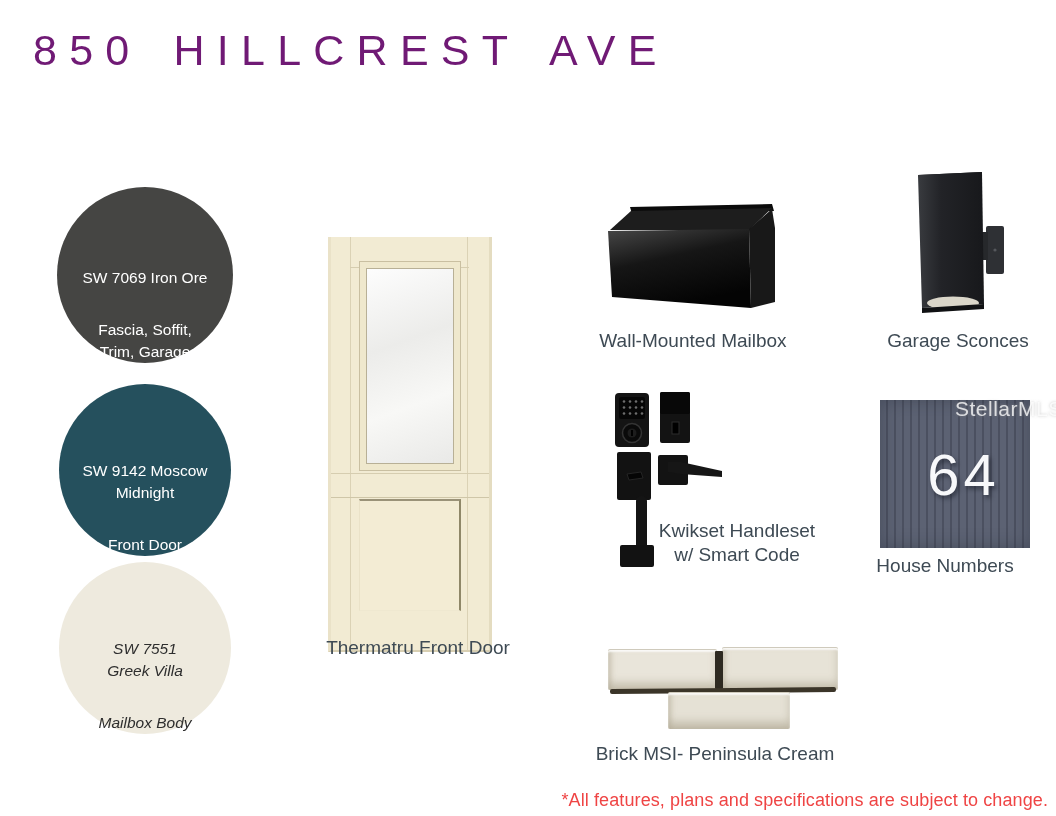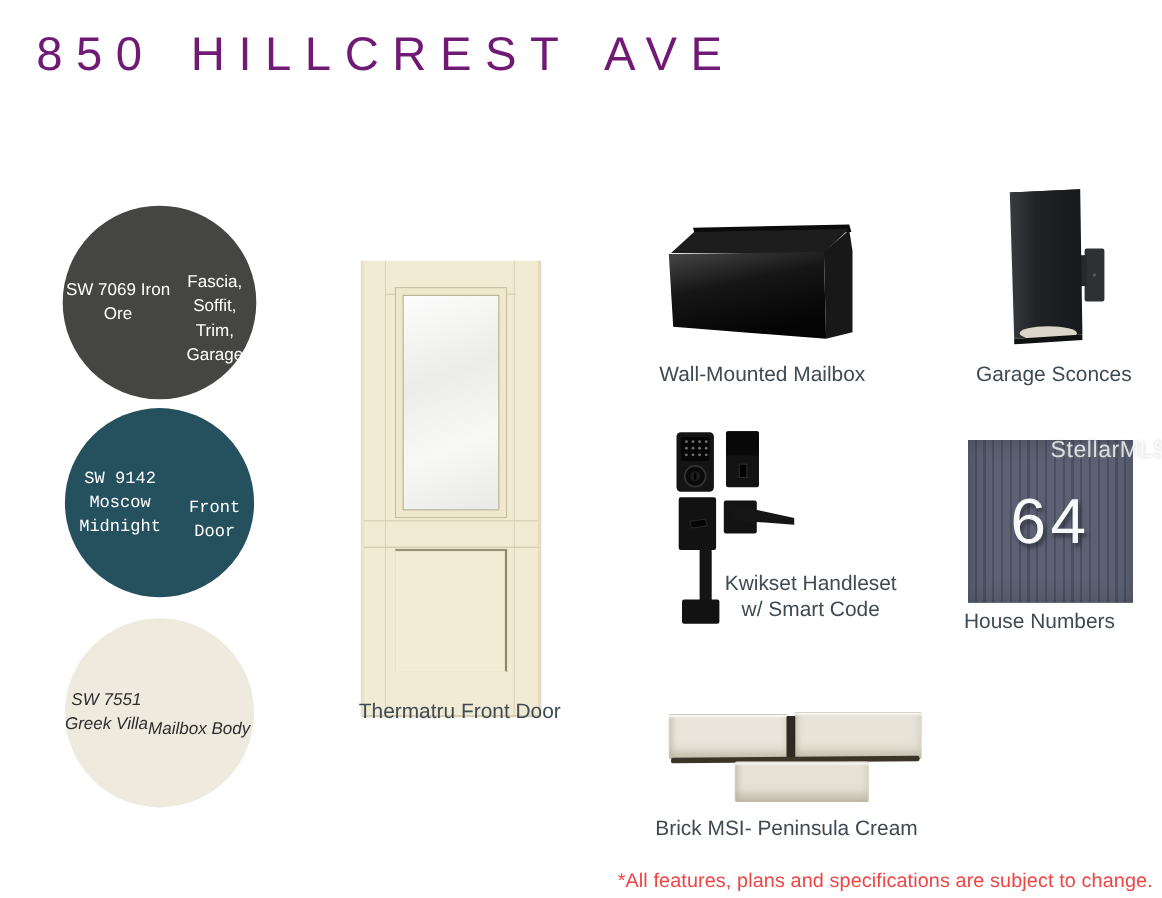--- a/index.html
+++ b/index.html
@@ -11,25 +11,25 @@
   #title{
     position:absolute;left:33px;top:27px;font-size:43px;line-height:1.1;
     color:#701a75;letter-spacing:0.285em;word-spacing:0.18em;font-weight:400;white-space:nowrap;
   }
   #subtitle{
     position:absolute;left:34px;top:91px;font-size:29px;line-height:1.1;font-weight:700;
     color:#c79c63;letter-spacing:0.145em;white-space:nowrap;
   }
   
   .swatch{
-    position:absolute;border-radius:50%;display:flex;flex-direction:row;
-    align-items:center;justify-content:flex-start;text-align:center;
+    position:absolute;border-radius:50%;display:flex;flex-direction:column;
+    align-items:center;justify-content:flex-end;text-align:center;
   }
   #swatch1{left:57px;top:187px;width:176px;height:176px;color:#ffffff;}
-  #swatch2{left:59px;top:371px;width:172px;height:172px;color:#ffffff;font-family:Liberation Mono, monospace;}
+  #swatch2{left:59px;top:384px;width:172px;height:172px;color:#ffffff;}
   #swatch3{left:59px;top:562px;width:172px;height:172px;color:#2e2e2e;}
   .swatch-name,.swatch-use{white-space:pre-line;font-size:15.5px;line-height:1.42;}
   .swatch-use{margin-top:30px;}
   
   .flabel{
     position:absolute;font-size:19px;color:#3e4a54;text-align:center;
     white-space:pre-line;line-height:1.28;
   }
   #door-label{left:318px;top:636px;width:200px;}
   #mailbox-label{left:593px;top:329px;width:200px;}
@@ -71,20 +71,21 @@
   
   #numbers-gfx{
     position:absolute;left:880px;top:400px;width:150px;height:148px;
     background:repeating-linear-gradient(90deg,#5c6273 0px,#5c6273 6px,#4b5060 6px,#4b5060 8px);
     display:flex;align-items:center;justify-content:center;
     box-shadow:inset 0 0 18px rgba(30,34,46,0.35);
   }
   #numbers-gfx .num{
     font-size:58px;color:#f7f8fa;letter-spacing:4px;font-weight:400;
     text-shadow:2px 3px 4px rgba(20,24,34,0.55);
+    padding-left:17px;
   }
   
   #brick-gfx{position:absolute;left:608px;top:644px;width:230px;height:80px;}
   .brick{
     position:absolute;background:#e9e5da;border-radius:2px;
     box-shadow:inset 0 2px 2px rgba(255,255,255,0.85), inset 0 -7px 9px rgba(140,128,102,0.38), inset 3px 0 4px rgba(160,150,125,0.25);
     border-top:1px solid #cfcabc;
   }
   #brick-tl{left:0;top:5px;width:109px;height:40px;}
   #brick-tr{left:114px;top:3px;width:116px;height:42px;background:#e7e3d7;}

